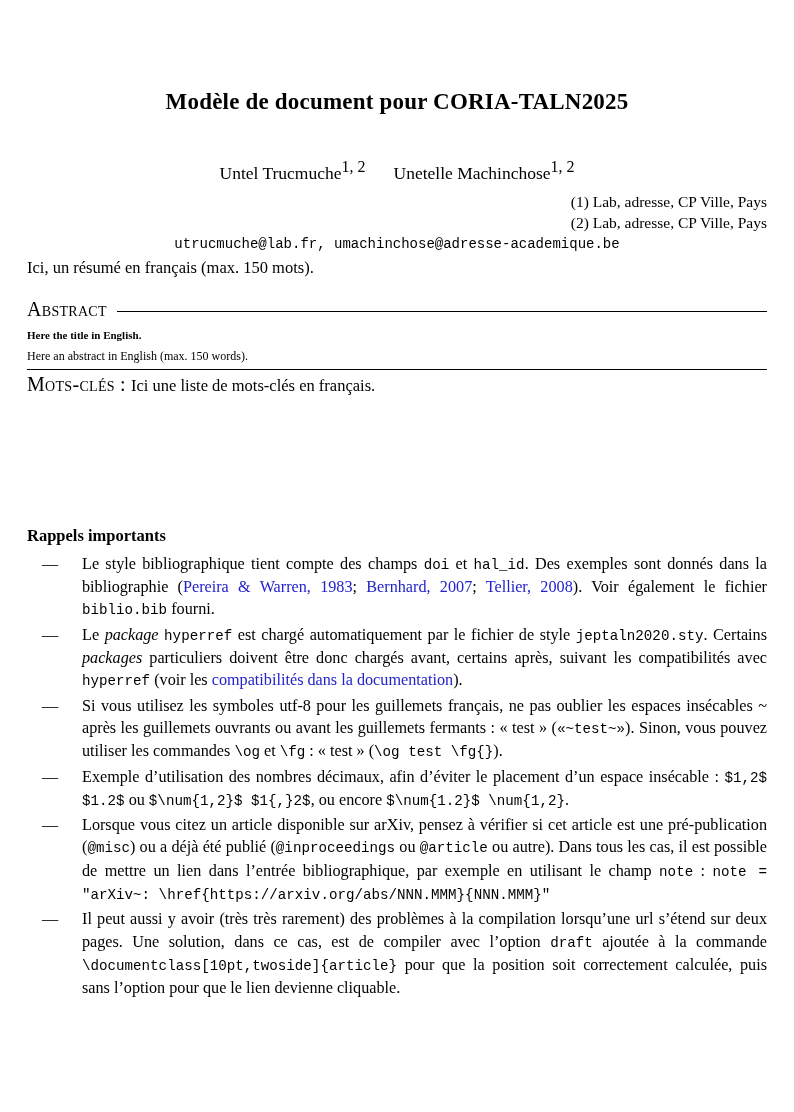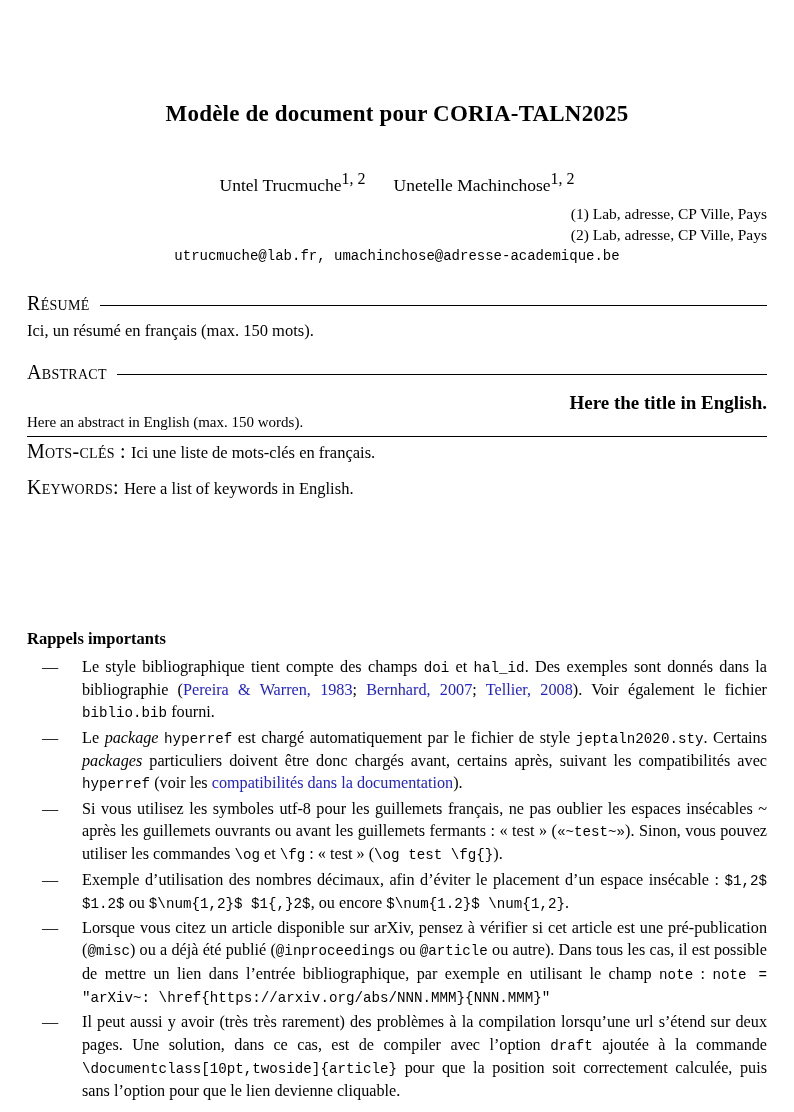--- a/index.html
+++ b/index.html
@@ -3,21 +3,21 @@
 <meta charset="utf-8">
 <style>
   * { margin: 0; padding: 0; box-sizing: border-box; }
   html, body { background: #ffffff; }
   body {
     width: 794px; height: 1112px;
     font-family: "Liberation Serif", "DejaVu Serif", serif;
     color: #000;
     overflow: hidden;
   }
-  .page { width: 794px; height: 840px; padding: 16px 27px; position: relative; }
+  .page { width: 794px; height: 840px; padding: 4px 27px; position: relative; }
 
   .title {
     padding-top: 85px;
     text-align: center;
     font-size: 23px;
     font-weight: 700;
     letter-spacing: 0.2px;
   }
 
   .authors { margin-top: 43px; text-align: center; font-size: 17.5px; }
@@ -38,22 +38,22 @@
     font-size: 20px;
     letter-spacing: 0.3px;
     white-space: nowrap;
   }
   .head-rule { flex: 1; border-top: 1.3px solid #000; margin-left: 10px; margin-top: 5px; }
 
   .resume-head { margin-top: 28px; }
   .resume-text { margin-top: 6px; font-size: 16.5px; }
 
   .abstract-head { margin-top: 20px; }
-  .abstract-title { margin-top: 8px; font-size: 19px; font-weight: 700; text-align: right; }
-  .abstract-text { margin-top: 0; font-size: 15px; padding-bottom: 5px; border-bottom: 1.3px solid #000; }
+  .abstract-title { margin-top: 8px; font-size: 11px; font-weight: 700; }
+  .abstract-text { margin-top: 8px; font-size: 12px; padding-bottom: 5px; border-bottom: 1.3px solid #000; }
 
   .motscles-line { margin-top: 3px; font-size: 16.5px; }
   .keywords-line { margin-top: 13px; font-size: 16.5px; }
   .inline-label { margin-right: 5px; }
 
   .reminders-heading { margin-top: 130px; font-size: 16.5px; font-weight: 700; }
   .reminders-list { margin-top: 7px; }
   .reminder-item {
     position: relative;
     padding-left: 55px;
@@ -84,40 +84,33 @@
     <span class="author"><span>Untel Trucmuche</span><sup>1, 2</sup></span><span class="author"><span>Unetelle Machinchose</span><sup>1, 2</sup></span>
   </div>
 
   <div class="affiliations">
     <div>(1) Lab, adresse, CP Ville, Pays</div>
     <div>(2) Lab, adresse, CP Ville, Pays</div>
   </div>
 
   <div class="emails">utrucmuche@lab.fr, umachinchose@adresse-academique.be</div>
 
-  <div class="sec-head resume-head">
-    <span class="sc">Résumé</span>
-    <span class="head-rule"></span>
-  </div>
   <p class="resume-text">Ici, un résumé en français (max. 150 mots).</p>
 
   <div class="sec-head abstract-head">
     <span class="sc">Abstract</span>
     <span class="head-rule"></span>
   </div>
   <p class="abstract-title">Here the title in English.</p>
   <p class="abstract-text">Here an abstract in English (max. 150 words).</p>
 
   <p class="motscles-line">
     <span class="sc inline-label">Mots-clés :</span><span>Ici une liste de mots-clés en français.</span>
   </p>
 
-  <p class="keywords-line">
-    <span class="sc inline-label">Keywords:</span><span>Here a list of keywords in English.</span>
-  </p>
 
   <h2 class="reminders-heading">Rappels importants</h2>
 
   <div class="reminders-list">
     <div class="reminder-item">
       <span class="dash">—</span><span class="item-body"><span class="seg-plain">Le style bibliographique tient compte des champs </span><span class="seg-mono">doi</span><span class="seg-plain"> et </span><span class="seg-mono">hal_id</span><span class="seg-plain">. Des exemples sont donnés dans la bibliographie (</span><span class="seg-cite">Pereira &amp; Warren, 1983</span><span class="seg-plain">; </span><span class="seg-cite">Bernhard, 2007</span><span class="seg-plain">; </span><span class="seg-cite">Tellier, 2008</span><span class="seg-plain">). Voir également le fichier </span><span class="seg-mono">biblio.bib</span><span class="seg-plain"> fourni.</span></span>
     </div>
     <div class="reminder-item">
       <span class="dash">—</span><span class="item-body"><span class="seg-plain">Le </span><span class="seg-italic">package</span><span class="seg-plain"> </span><span class="seg-mono">hyperref</span><span class="seg-plain"> est chargé automatiquement par le fichier de style </span><span class="seg-mono">jeptaln2020.sty</span><span class="seg-plain">. Certains </span><span class="seg-italic">packages</span><span class="seg-plain"> particuliers doivent être donc chargés avant, certains après, suivant les compatibilités avec </span><span class="seg-mono">hyperref</span><span class="seg-plain"> (voir les </span><span class="seg-link">compatibilités dans la documentation</span><span class="seg-plain">).</span></span>
     </div>

